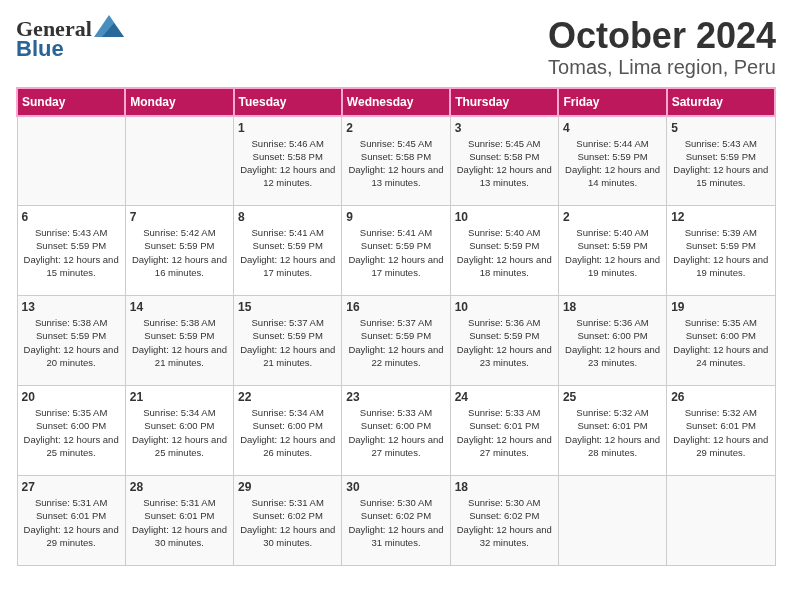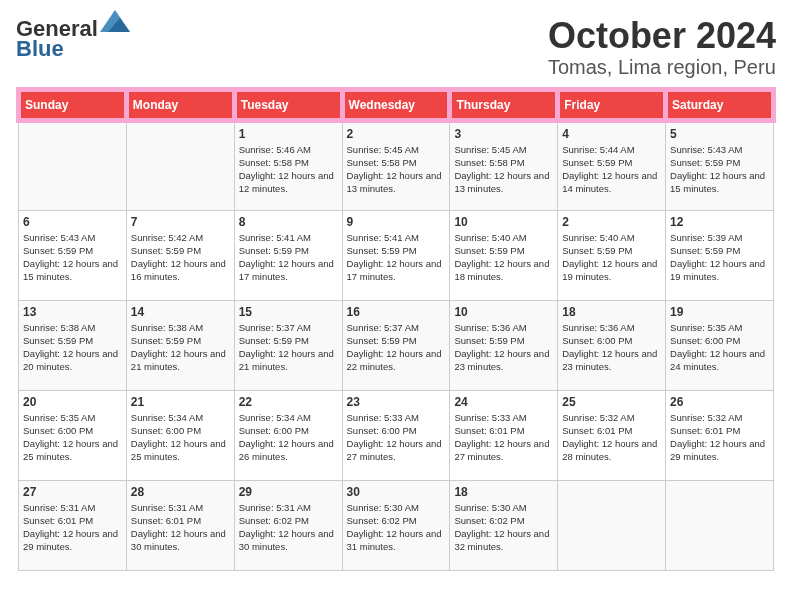--- a/index.html
+++ b/index.html
@@ -15,46 +15,46 @@
       justify-content: space-between;
       align-items: flex-start;
       margin-bottom: 8px;
     }
     .logo {
       display: flex;
       flex-direction: column;
       align-items: flex-start;
     }
     .title-area {
-      text-align: left;
+      text-align: right;
       margin-left: 9px;
     }
     .month-title {
       font-size: 36px;
       font-weight: bold;
       color: #333;
       line-height: 1.1;
     }
     .location {
       font-size: 20px;
       color: #555;
     }
     table {
       width: 100%;
       border-collapse: collapse;
       font-size: 10.5px;
     }
     thead tr th {
-      background-color: #ef4444;
+      background-color: #be185d;
       color: #fff;
       padding: 6px 4px;
       text-align: left;
       font-size: 12px;
       font-weight: bold;
-      border: 5px solid #f9a8d4;
+      border: 2px solid #f9a8d4;
     }
     tbody tr td {
       border: 1px solid #ccc;
       vertical-align: top;
       padding: 4px;
       width: calc(100% / 7);
       min-height: 80px;
       height: 90px;
       background: #fff;
     }
@@ -65,28 +65,29 @@
       font-size: 12px;
       font-weight: bold;
       color: #333;
       display: block;
       margin-bottom: 2px;
     }
     .day-info {
       font-size: 9.5px;
       color: #333;
       line-height: 1.4;
+      text-align: center;
     }
   </style>
 </head>
 <body>
 
 <div class="header-area">
   <div class="logo">
-    <div style="display:flex;">
+    <div style="display:flex;align-items:center;font-family:Liberation Serif, serif;">
       <span style="font-size:22px;font-weight:bold;color:#333;">General</span>
       <svg width="30" height="22" viewBox="0 0 30 22" style="margin-left:2px;margin-top:-6px;">
         <polygon points="0,22 15,0 30,22" fill="#2a7ab5" opacity="0.85"></polygon>
         <polygon points="8,22 20,8 30,22" fill="#1a5a8a" opacity="0.7"></polygon>
       </svg>
     </div>
     <span style="font-size:22px;font-weight:bold;color:#2a6496;margin-top:-6px;text-align:right;">Blue</span>
   </div>
   <div class="title-area">
     <div class="month-title">October 2024</div>

